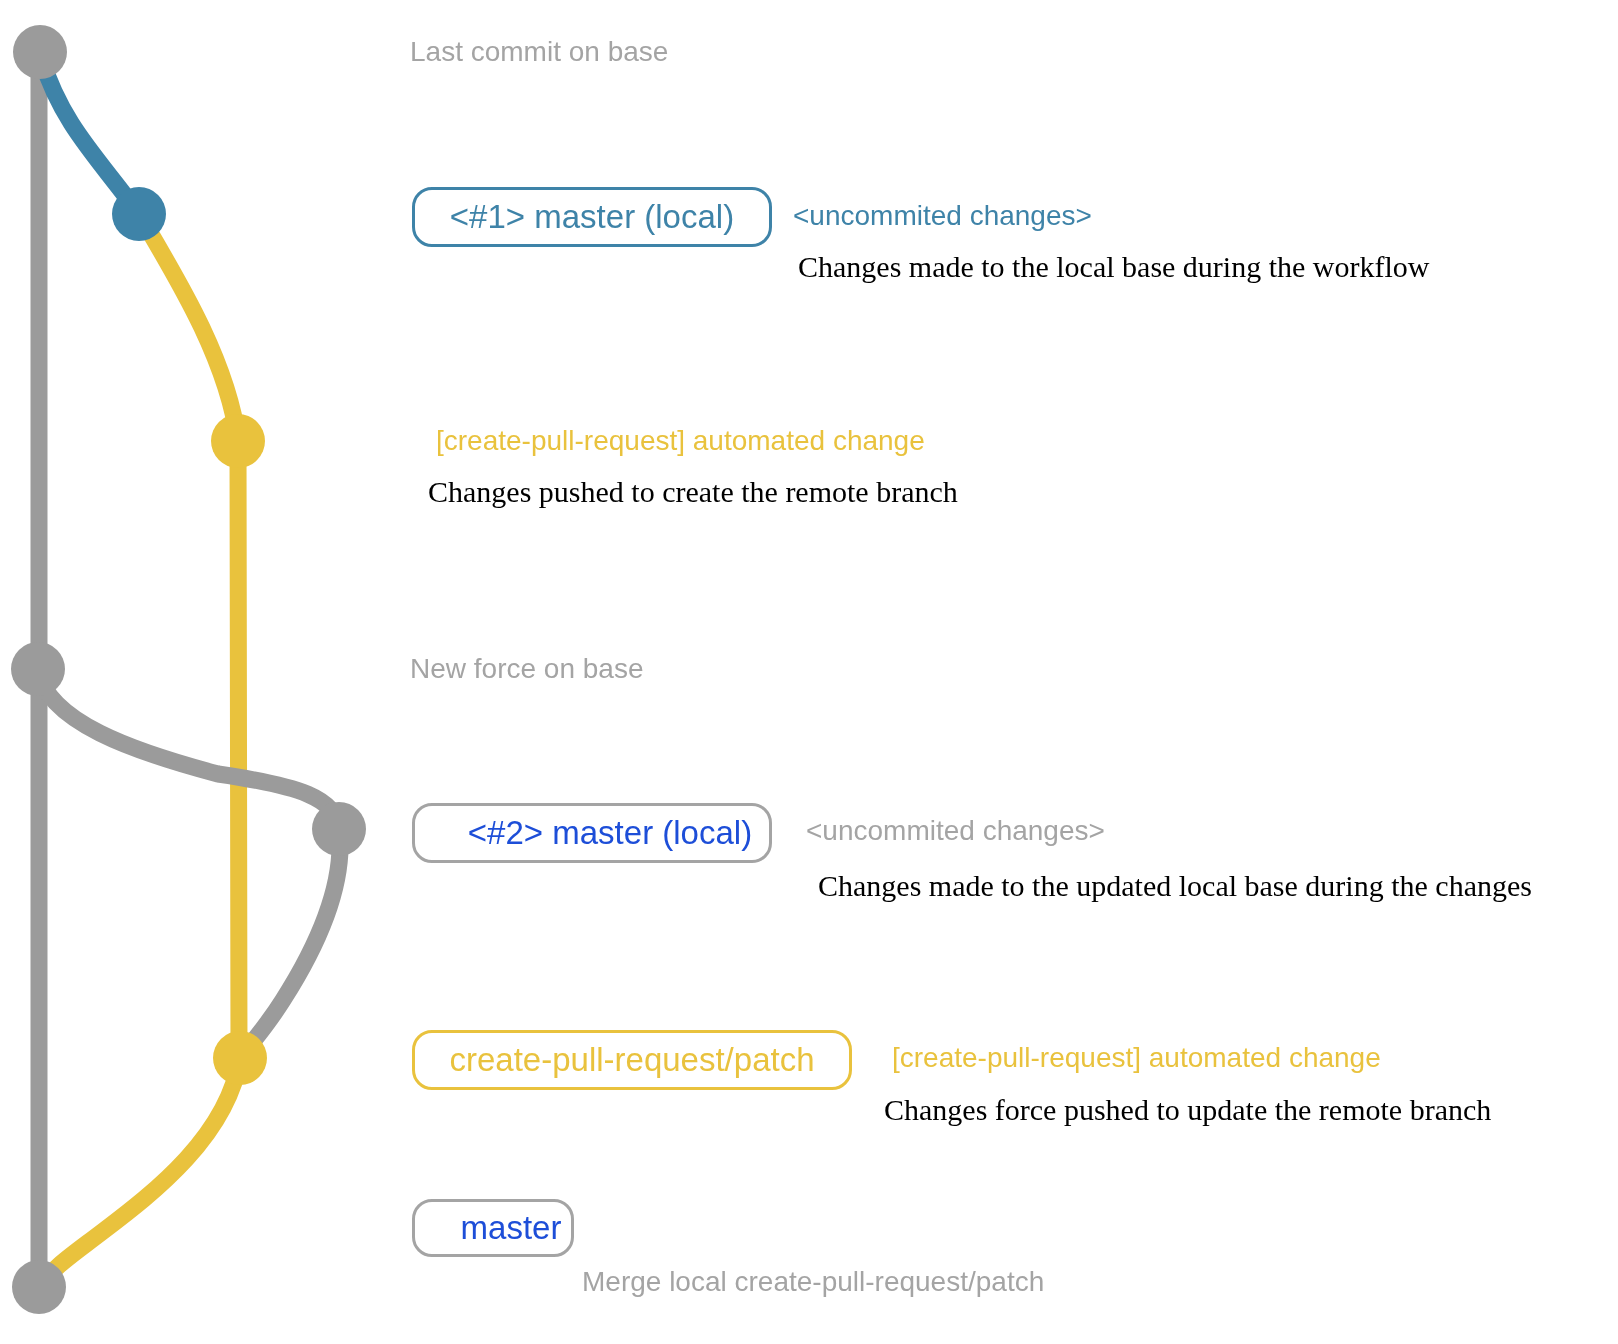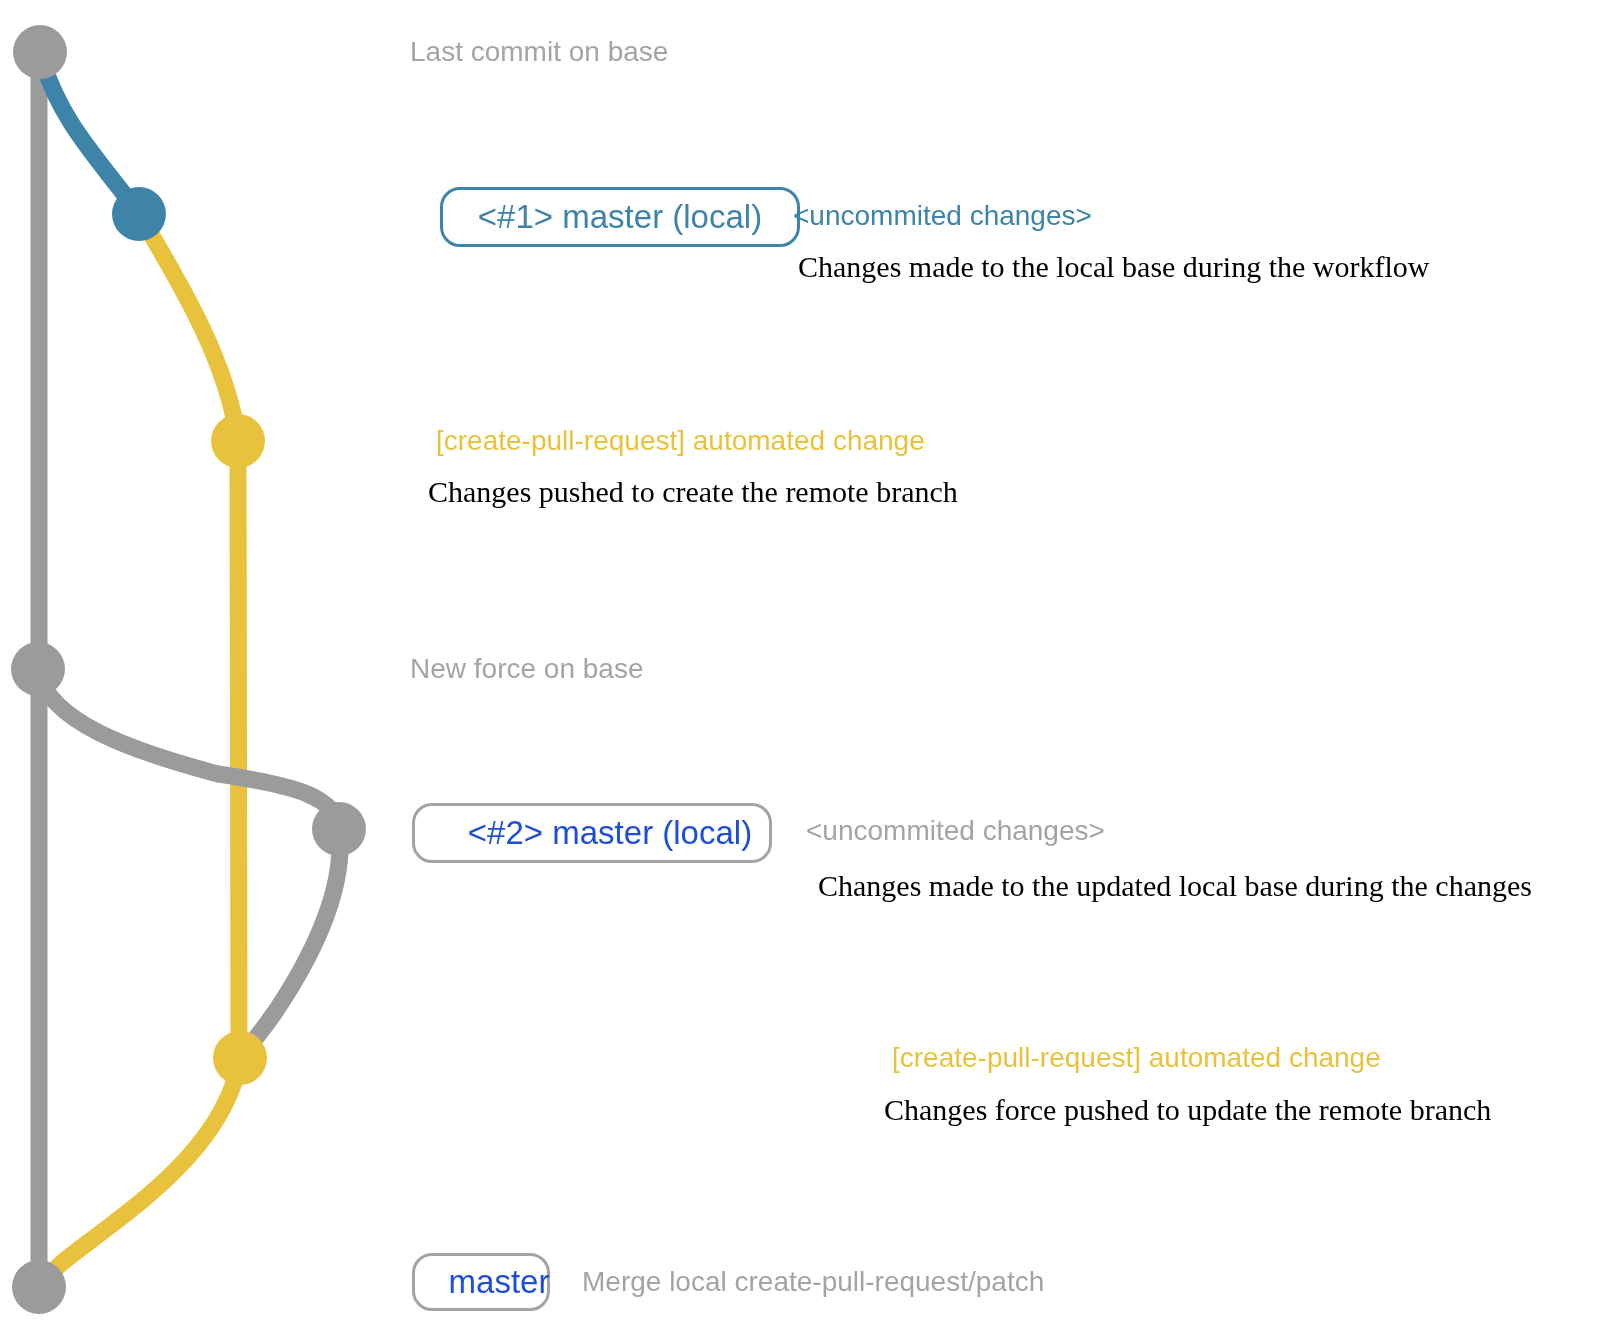--- a/index.html
+++ b/index.html
@@ -48,21 +48,21 @@
     position: absolute;
     display: flex;
     align-items: center;
     justify-content: center;
     border-radius: 20px;
     border: 3px solid;
     font-size: 33px;
     white-space: nowrap;
     box-sizing: border-box;
   }
-  .blue-box   { border-color: #3e83a8; color: #3e83a8; margin-left: 28px; }
+  .blue-box   { border-color: #3e83a8; color: #3e83a8; }
   .gray-box   { border-color: #a4a4a4; color: #1d4ed8; padding-left: 36px; }
   .yellow-box { border-color: #e9c23d; color: #e9c23d; }
 </style>
 </head>
 <body>
 
 <div class="diagram">
 
   <svg class="graph" width="1618" height="1344" viewBox="0 0 1618 1344">
 
@@ -101,21 +101,24 @@
   <div class="desc" style="left:428px; top:473px">Changes pushed to create the remote branch</div>
 
   <div class="txt gray-txt" style="left:410px; top:648px">New force on base</div>
 
   <div class="tag-box gray-box" style="left:412px; top:803px; width:360px; height:60px">
     <span>&lt;#2&gt; master (local)</span>
   </div>
   <div class="txt gray-txt" style="left:806px; top:810px">&lt;uncommited changes&gt;</div>
   <div class="desc" style="left:818px; top:867px">Changes made to the updated local base during the changes</div>
 
+  <div class="tag-box yellow-box" style="left:412px; top:1030px; width:440px; height:60px">
+    <span>create-pull-request/patch</span>
+  </div>
   <div class="txt yellow-txt" style="left:868px; top:1037px">[create-pull-request] automated change</div>
   <div class="desc" style="left:884px; top:1091px">Changes force pushed to update the remote branch</div>
 
-  <div class="tag-box gray-box" style="left:412px; top:1253px; width:138px; height:58px">
+  <div class="tag-box gray-box" style="left:412px; top:1199px; width:162px; height:58px">
     <span>master</span>
   </div>
   <div class="txt gray-txt" style="left:582px; top:1261px">Merge local create-pull-request/patch</div>
 
 </div>
 
 </body></html>

